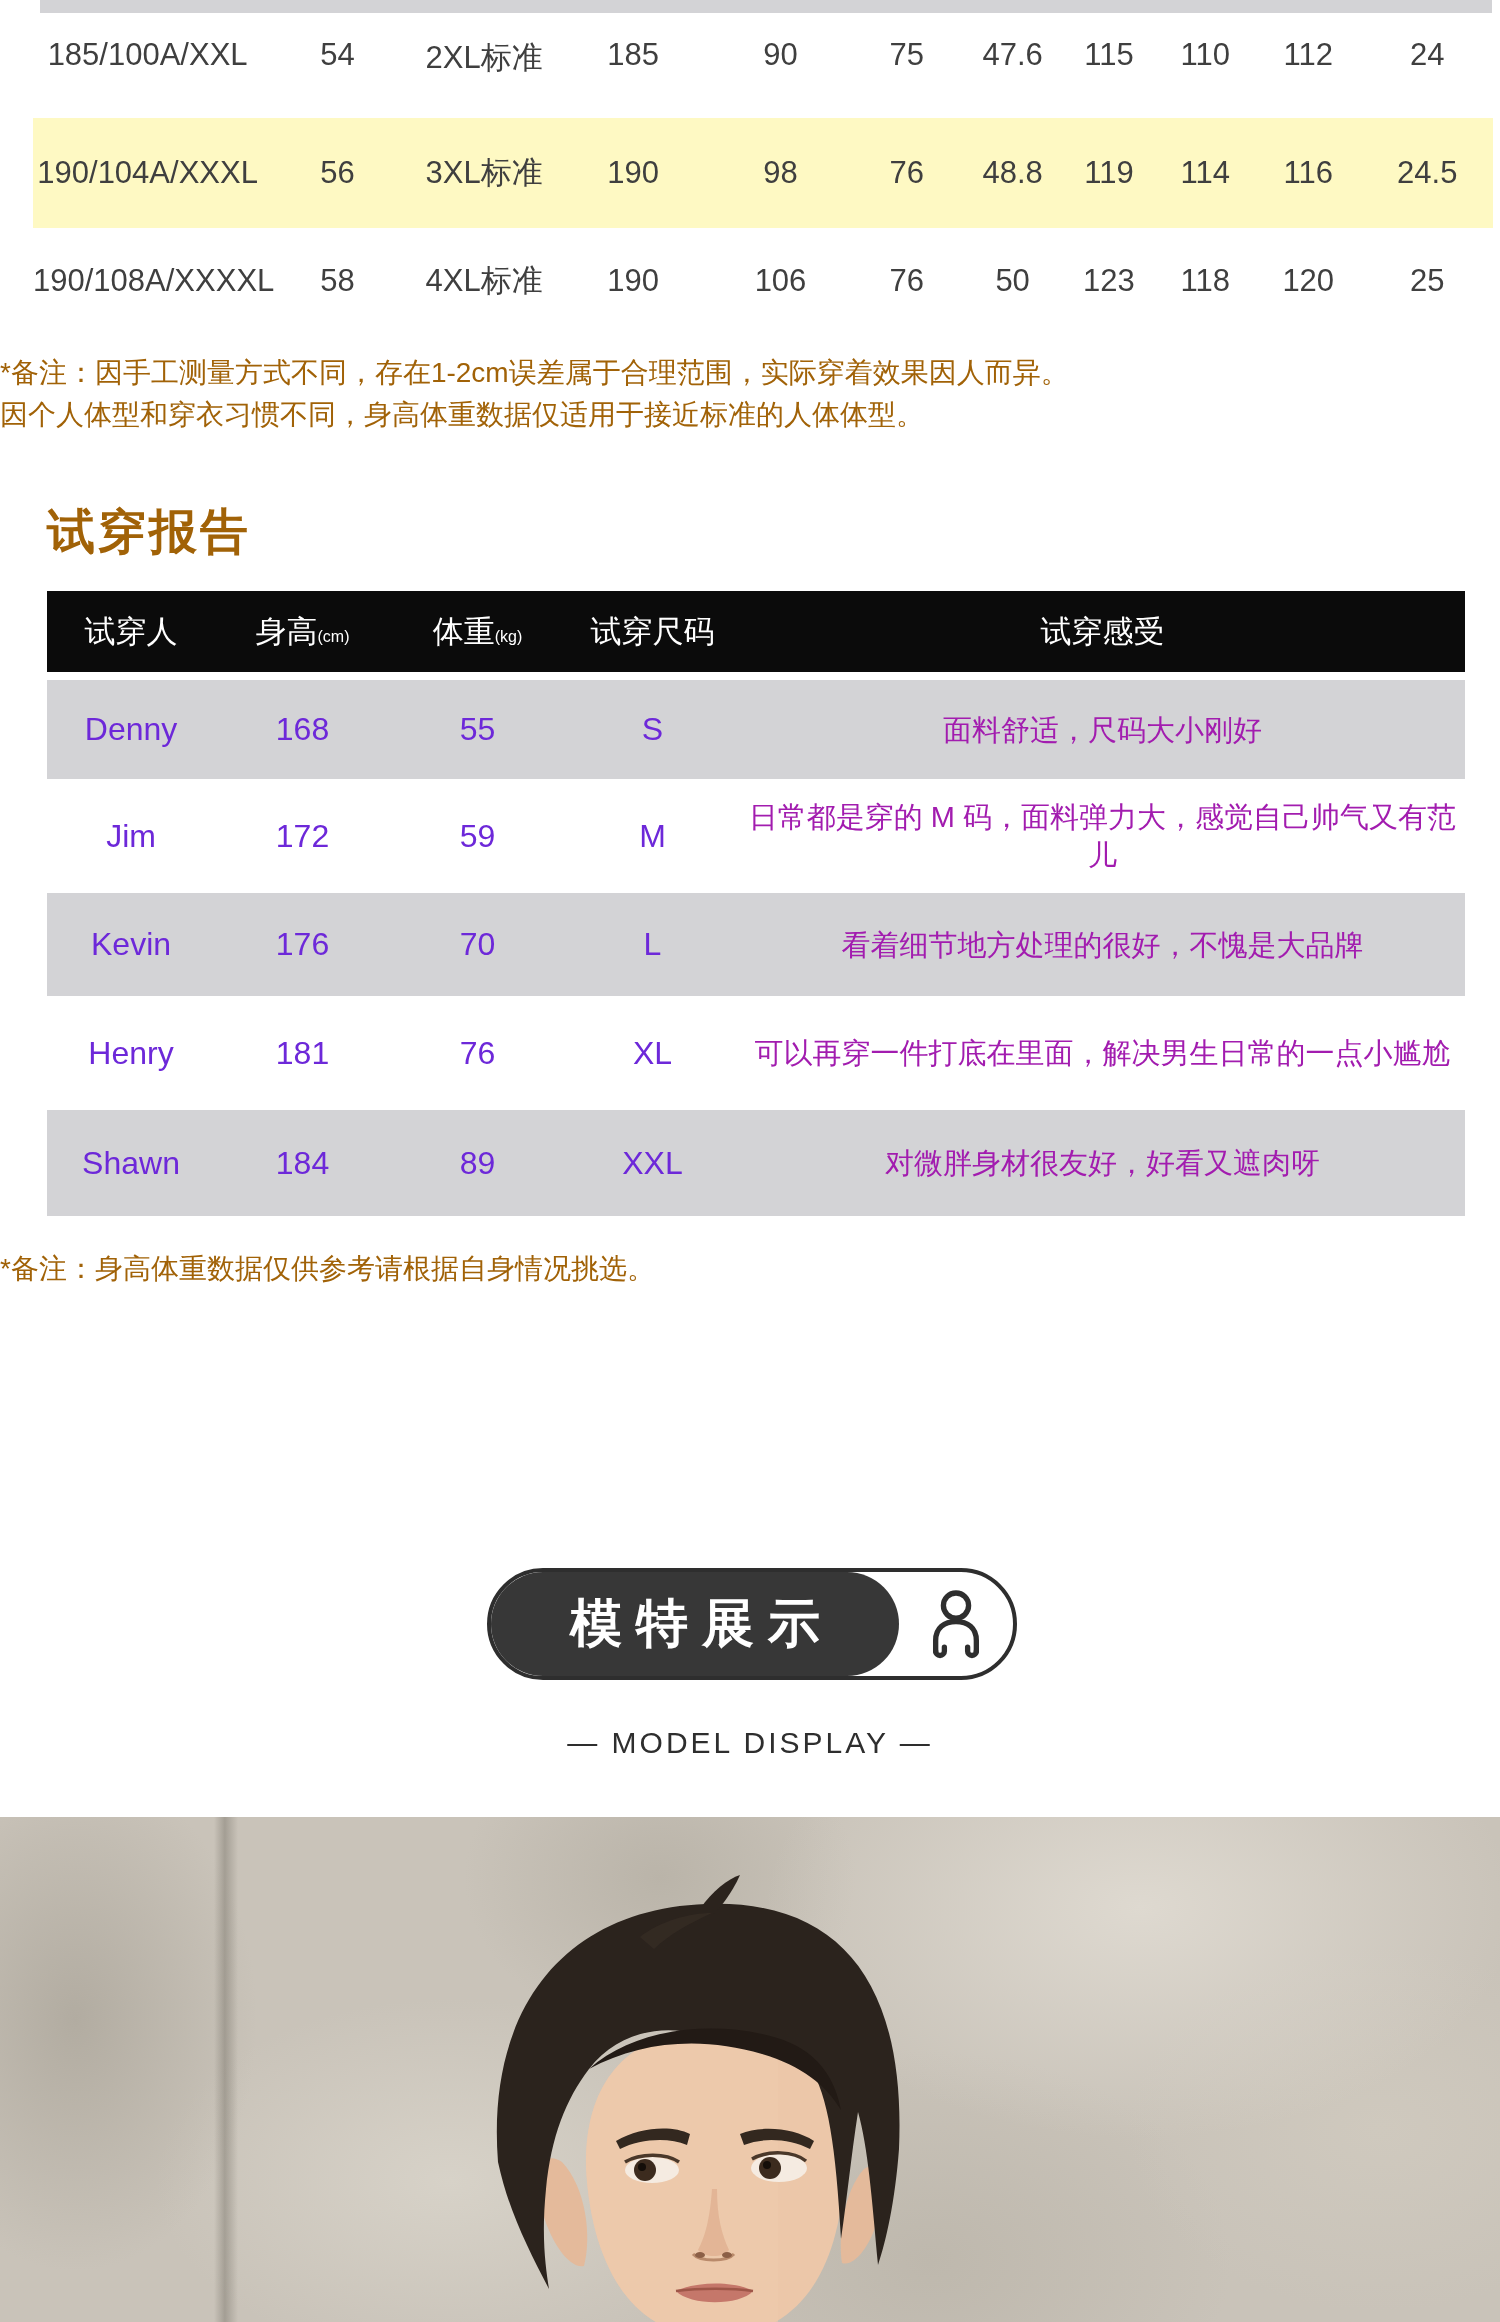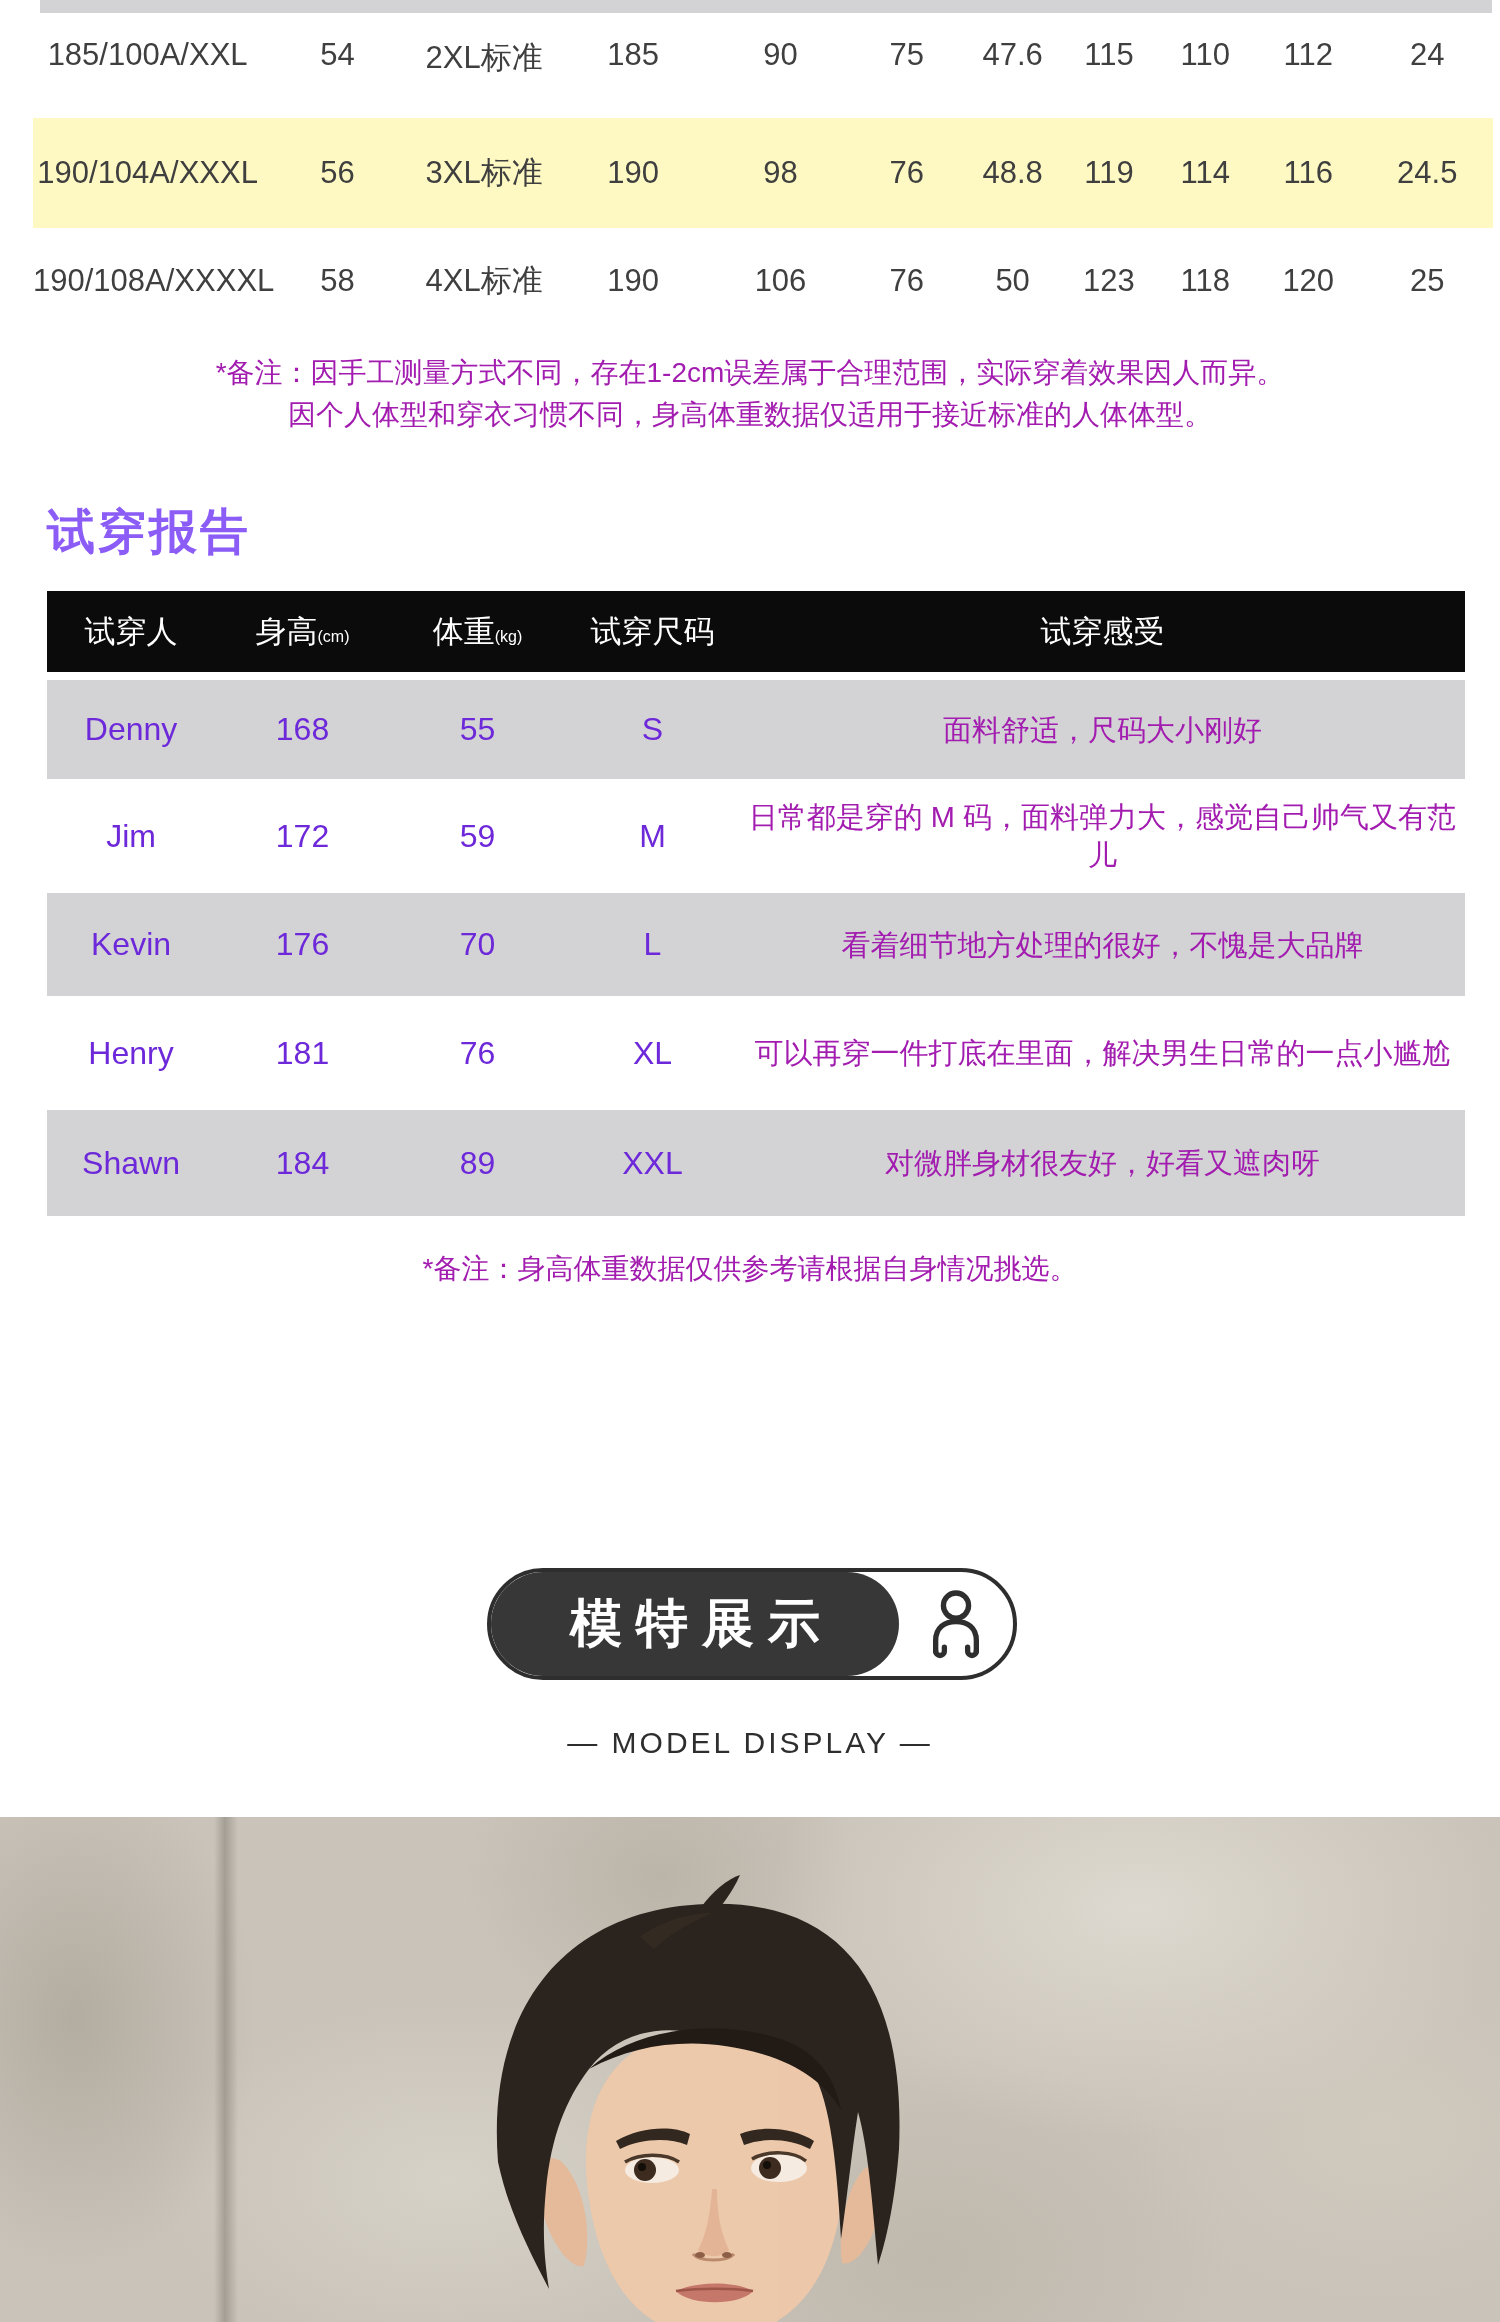--- a/index.html
+++ b/index.html
@@ -9,25 +9,25 @@
 
   
   .top-strip{top:0;left:40px;width:1452px;height:13px;background:#d3d3d6;}
   .s-row{left:33px;width:1460px;display:flex;align-items:center;font-size:31px;color:#3f3f3f;}
   .s-row.gray{background:#fef9c3;}
   .s-cell{text-align:center;white-space:nowrap;}
   .c0{width:15.7%;} .c1{width:10.3%;} .c2{width:9.8%;} .c3{width:10.6%;}
   .c4{width:9.6%;} .c5{width:7.7%;} .c6{width:6.8%;} .c7{width:6.4%;}
   .c8{width:6.8%;} .c9{width:7.3%;} .c10{width:9.0%;}
 
-  .note{width:1500px;text-align:center;font-size:28px;line-height:42px;color:#a21caf;}
+  .note{width:1500px;font-size:28px;line-height:42px;color:#a16207;}
 
   
   .fit-head{top:500px;left:47px;display:flex;align-items:baseline;}
-  .fit-title{font-size:48px;font-weight:bold;color:#8b5cf6;letter-spacing:3px;}
+  .fit-title{font-size:48px;font-weight:bold;color:#a16207;letter-spacing:3px;}
   .fit-sub{font-size:27px;color:#3a3a3a;margin-left:42px;}
   .f-row{left:47px;width:1418px;display:flex;align-items:center;}
   .f-row.head{background:#0b0b0b;color:#fff;font-size:31px;}
   .f-row.gray{background:#d3d3d6;}
   .f-cell{text-align:center;white-space:nowrap;}
   .fc0{width:11.85%;} .fc1{width:12.34%;} .fc2{width:12.34%;} .fc3{width:12.34%;} .fc4{width:51.13%;}
   .f-name{font-size:32px;color:#6d28d9;}
   .f-feel{font-size:29px;color:#a21caf;white-space:normal;line-height:38px;padding:0 6px;box-sizing:border-box;}
   .unit{font-size:16px;}
 

